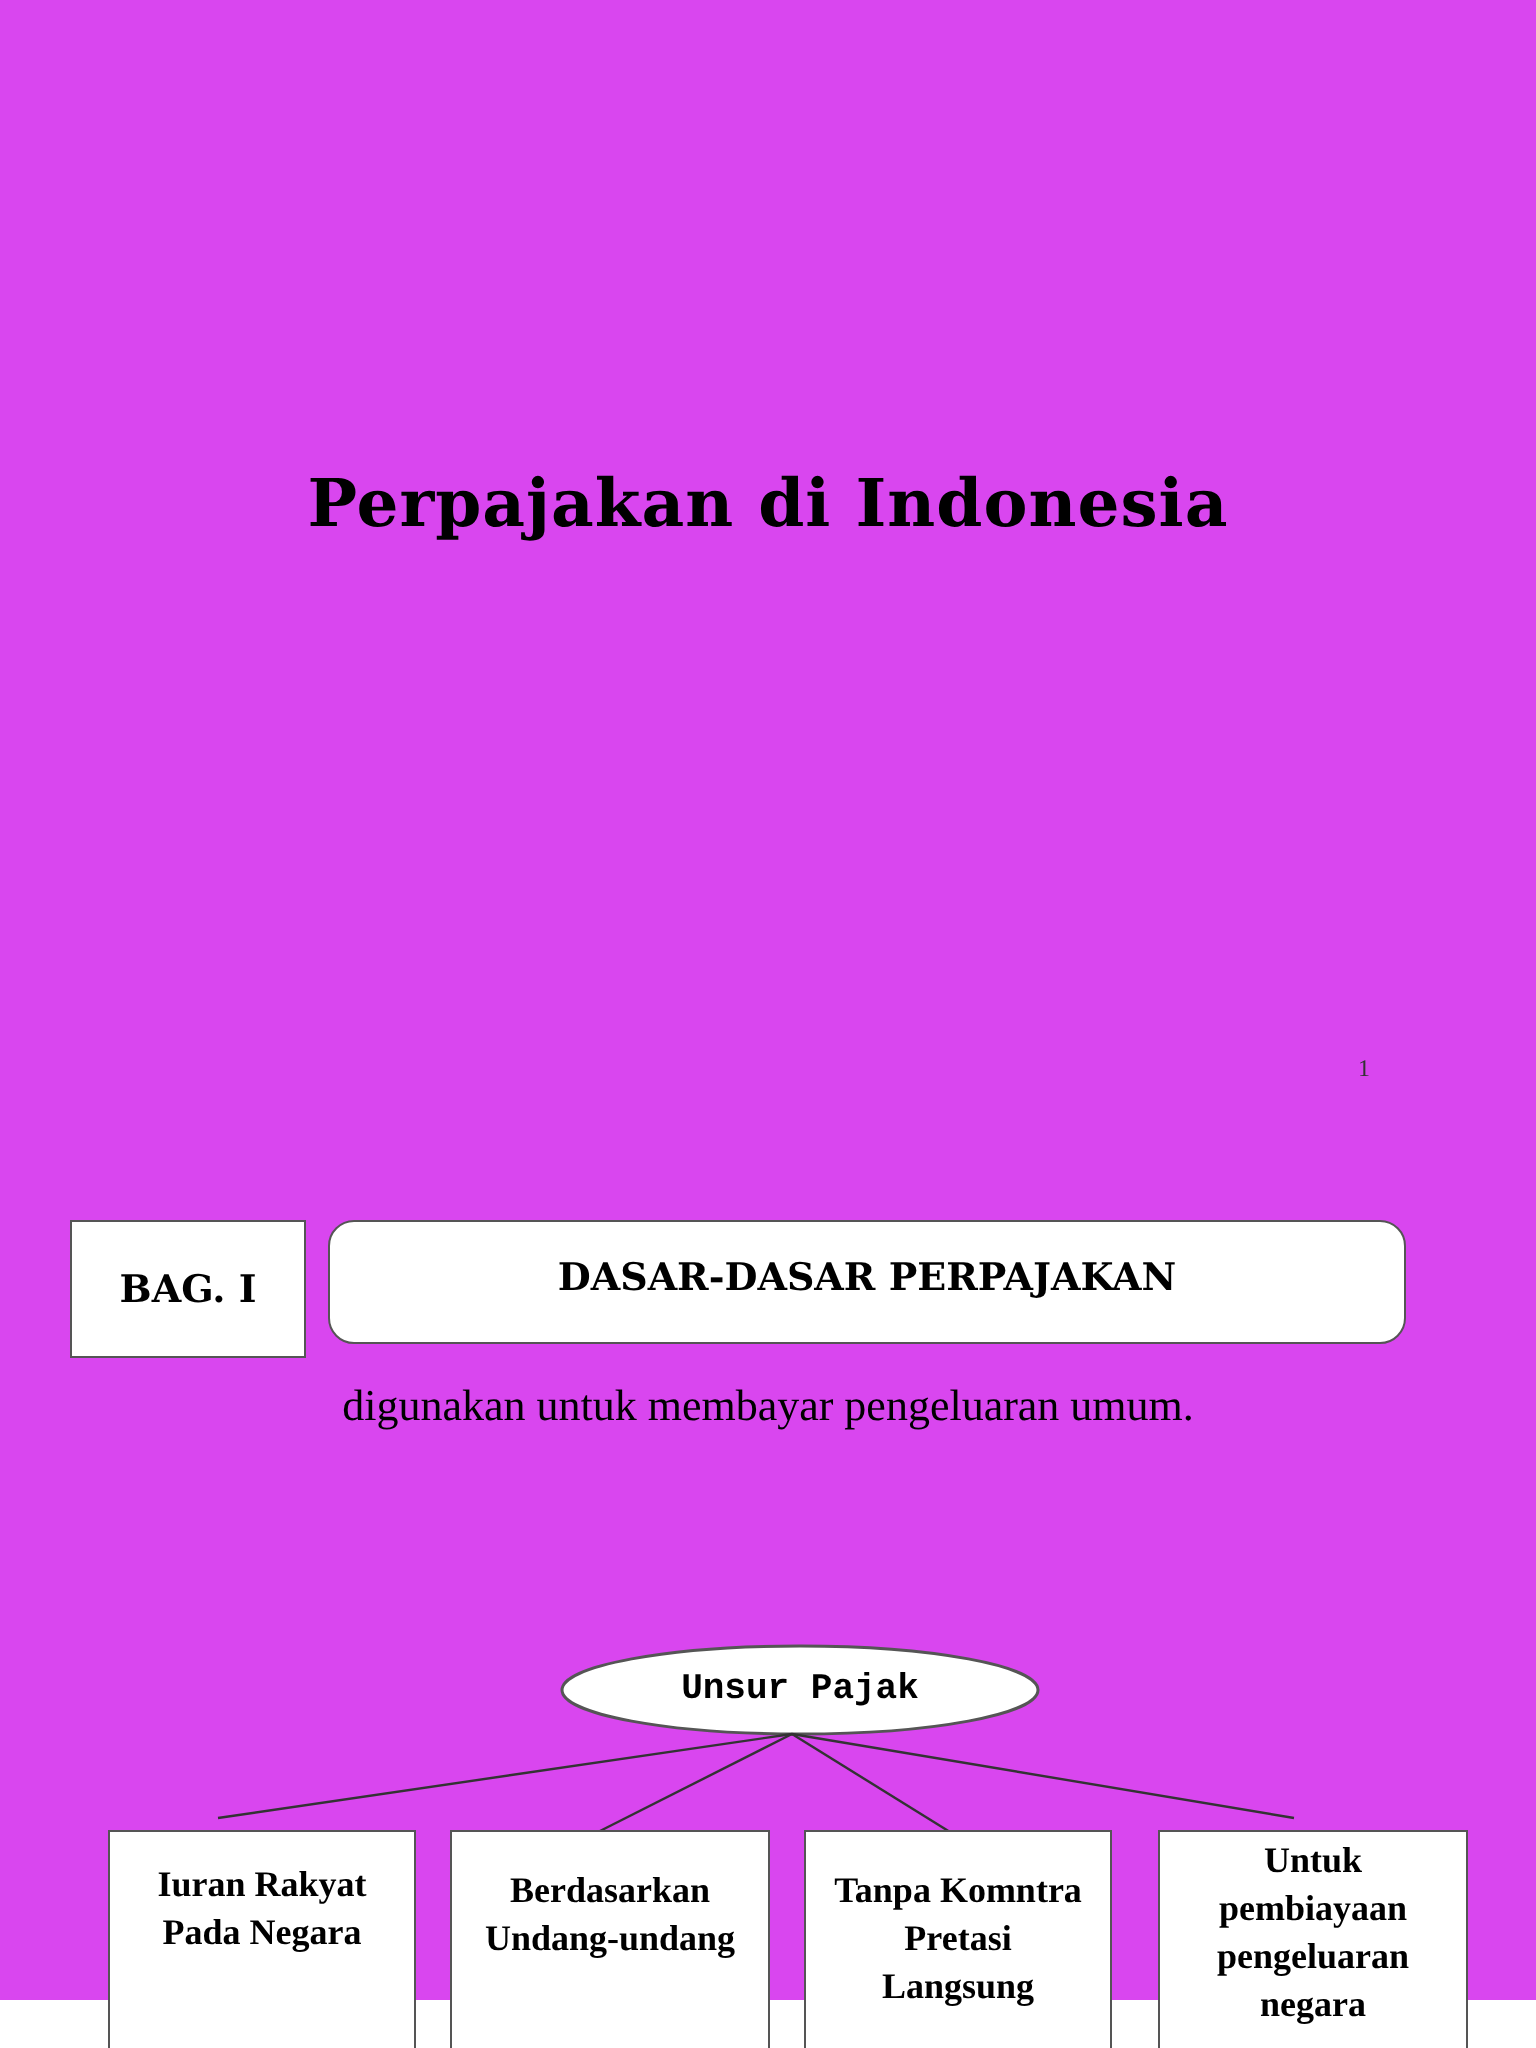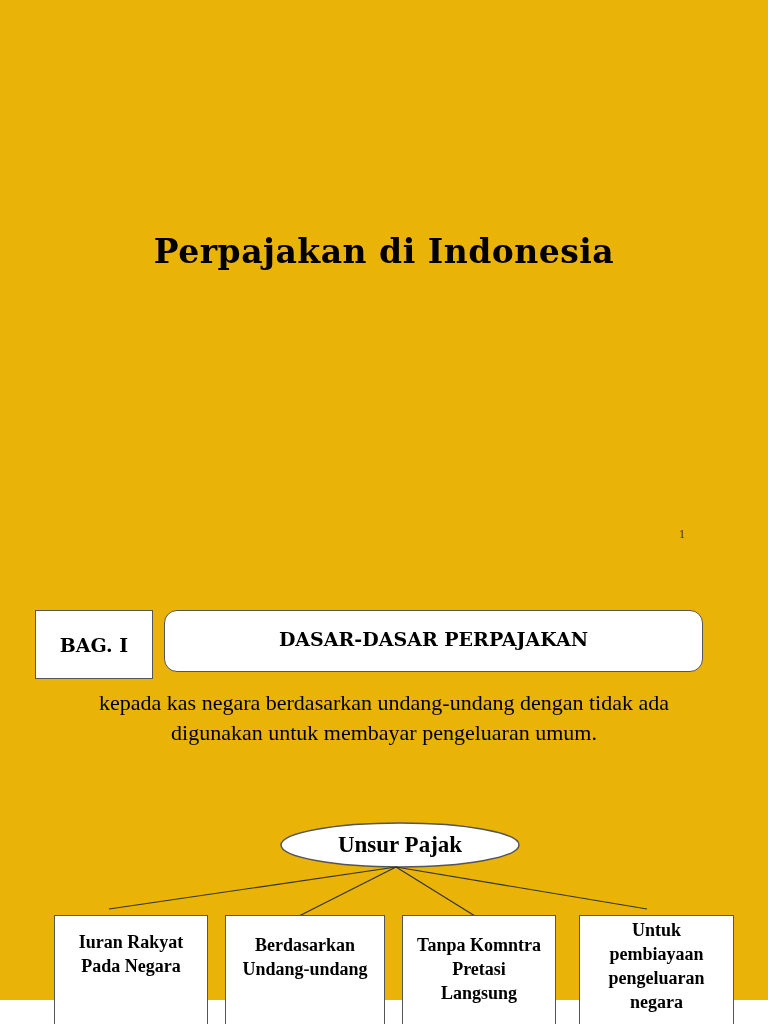--- a/index.html
+++ b/index.html
@@ -12,21 +12,21 @@
       height: 1024px;
       position: relative;
       overflow: hidden;
       color: #000000;
       font-family: "Liberation Serif", serif;
     }
     .slide {
       position: absolute;
       left: 0;
       width: 768px;
-      background: #eab308;
+      background: #d946ef;
     }
     #slide1 { top: 0; height: 576px; }
     #slide2 { top: 552px; height: 448px; padding-left: 36px; }
 
     .title-main {
       position: absolute;
       left: 0;
       width: 768px;
       top: 228px;
       text-align: center;
@@ -95,23 +95,23 @@
     }
     .ellipse-label {
       position: absolute;
       left: 281px;
       top: 271px;
       width: 238px;
       height: 44px;
       display: flex;
       align-items: center;
       justify-content: center;
-      font-family: Liberation Serif, serif;
+      font-family: Liberation Mono, monospace;
       font-weight: bold;
-      font-size: 23px;
+      font-size: 18px;
     }
     .element-box {
       top: 363px;
       height: 110px;
       align-items: flex-start;
       font-family: "Liberation Serif", serif;
       font-weight: bold;
       font-size: 18px;
       line-height: 24px;
     }
@@ -134,21 +134,20 @@
 
 <div class="slide" id="slide2">
   <div class="box bag-box">
     <span>BAG. I</span>
   </div>
   <div class="box heading-box">
     <span>DASAR-DASAR PERPAJAKAN</span>
   </div>
 
   <div class="definition">
-    <div>kepada kas negara berdasarkan undang-undang dengan tidak ada</div>
     <div>digunakan untuk membayar pengeluaran umum.</div>
   </div>
 
   <svg class="diagram-lines" viewBox="0 0 768 448" width="768" height="448">
     <ellipse cx="400" cy="293" rx="119" ry="22" fill="#ffffff" stroke="#555555" stroke-width="1.5"></ellipse>
     <line x1="396" y1="315" x2="109" y2="357" stroke="#333333" stroke-width="1.2"></line>
     <line x1="396" y1="315" x2="299" y2="364" stroke="#333333" stroke-width="1.2"></line>
     <line x1="396" y1="315" x2="475" y2="364" stroke="#333333" stroke-width="1.2"></line>
     <line x1="396" y1="315" x2="647" y2="357" stroke="#333333" stroke-width="1.2"></line>
   </svg>

